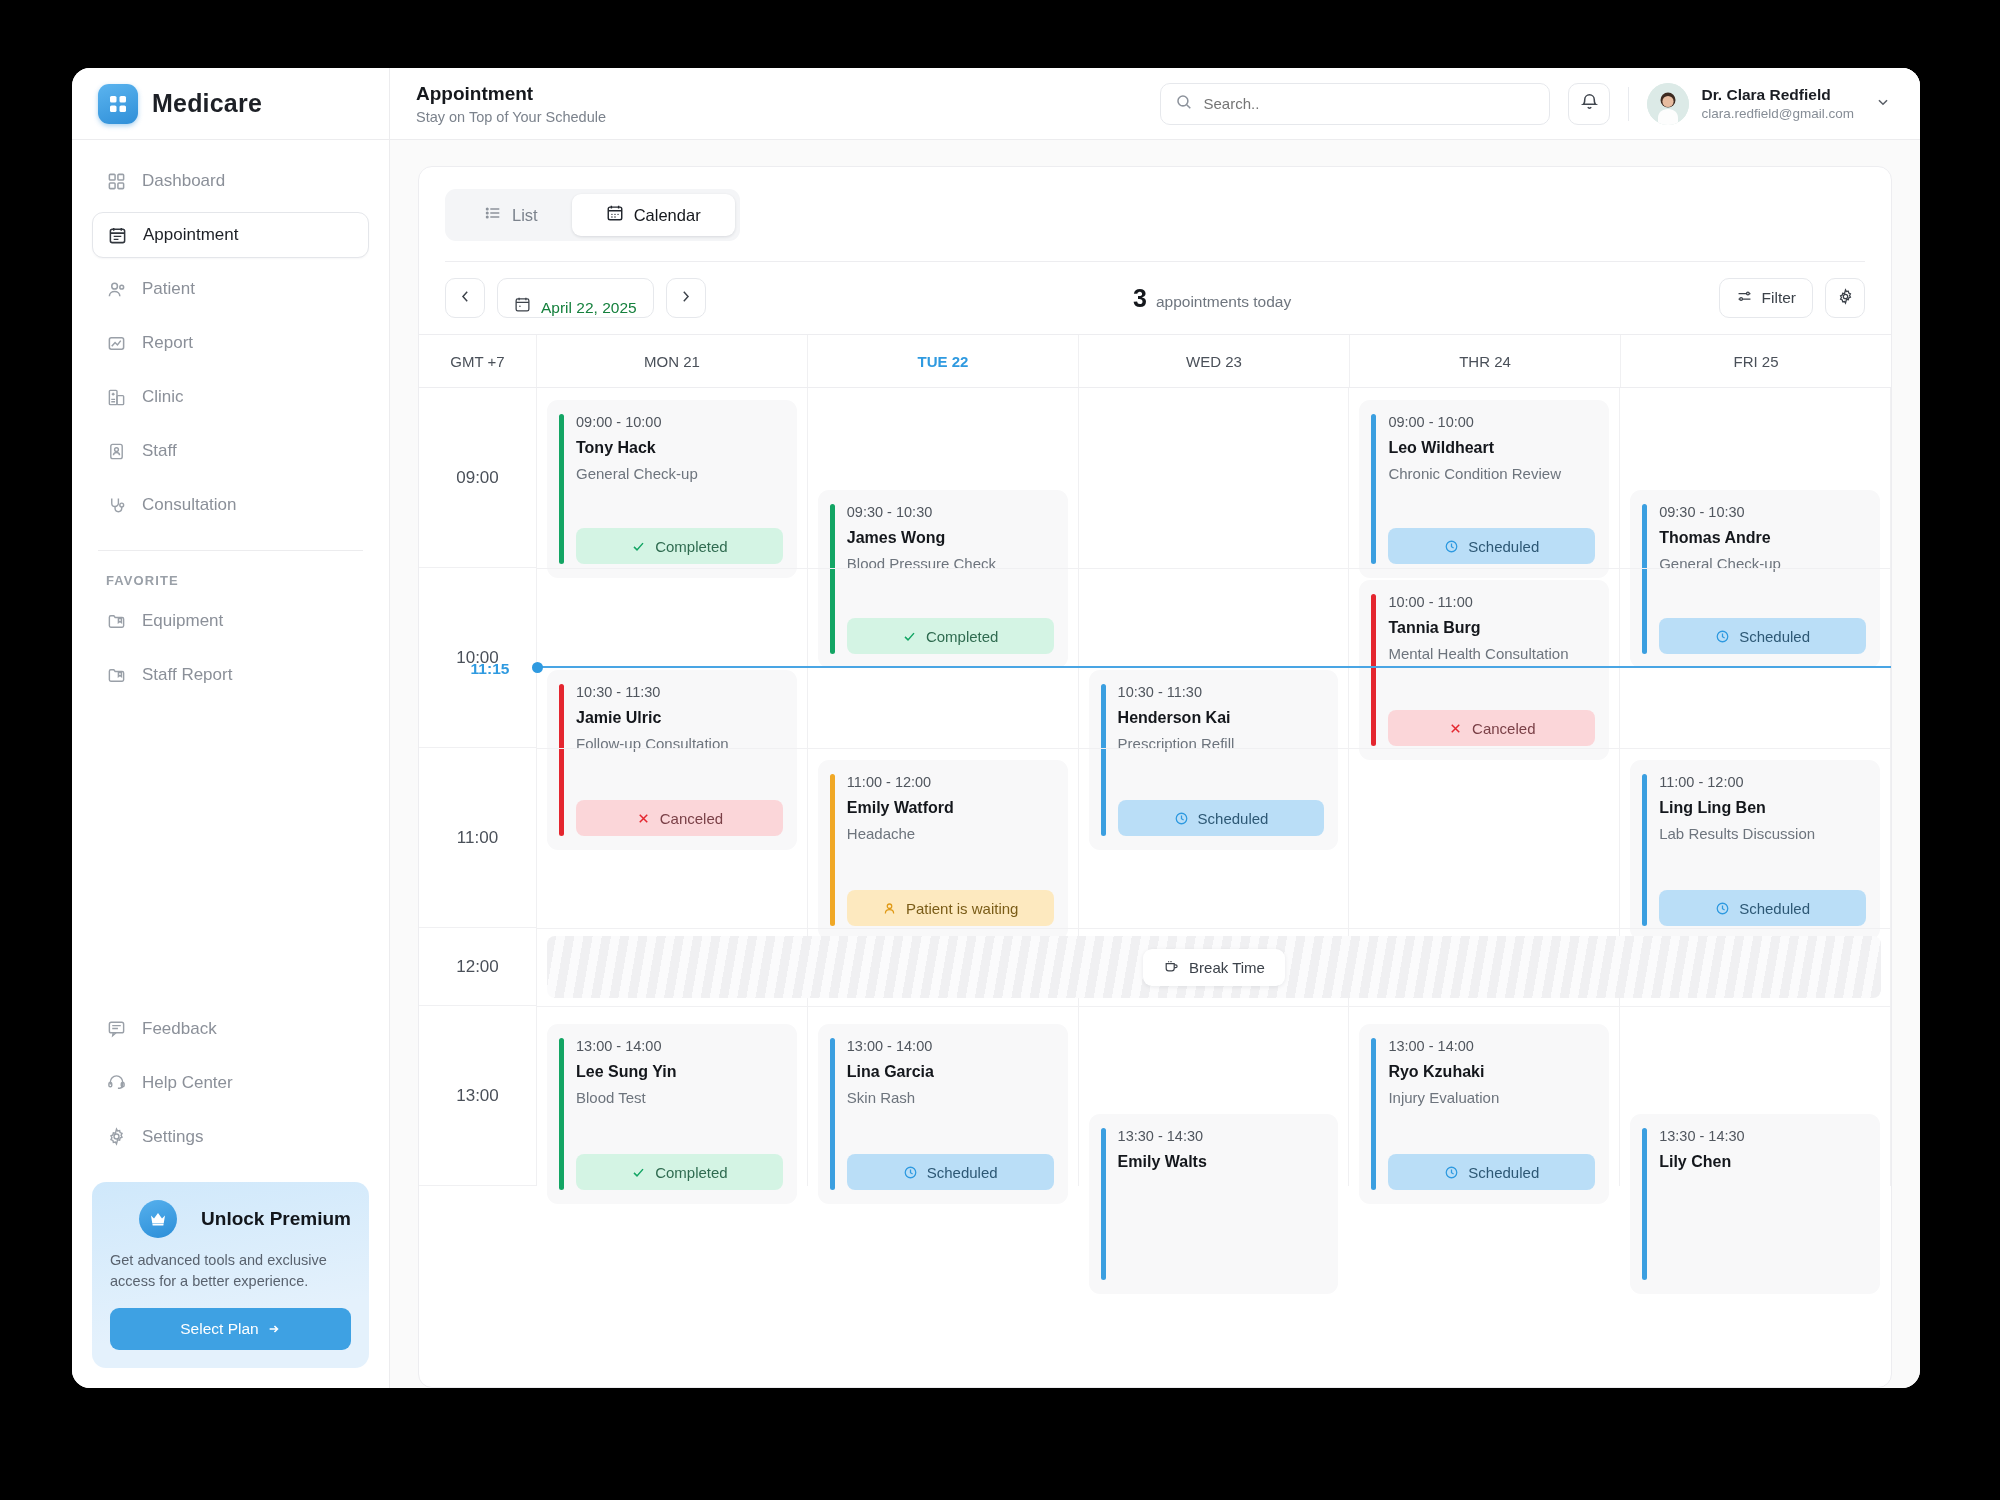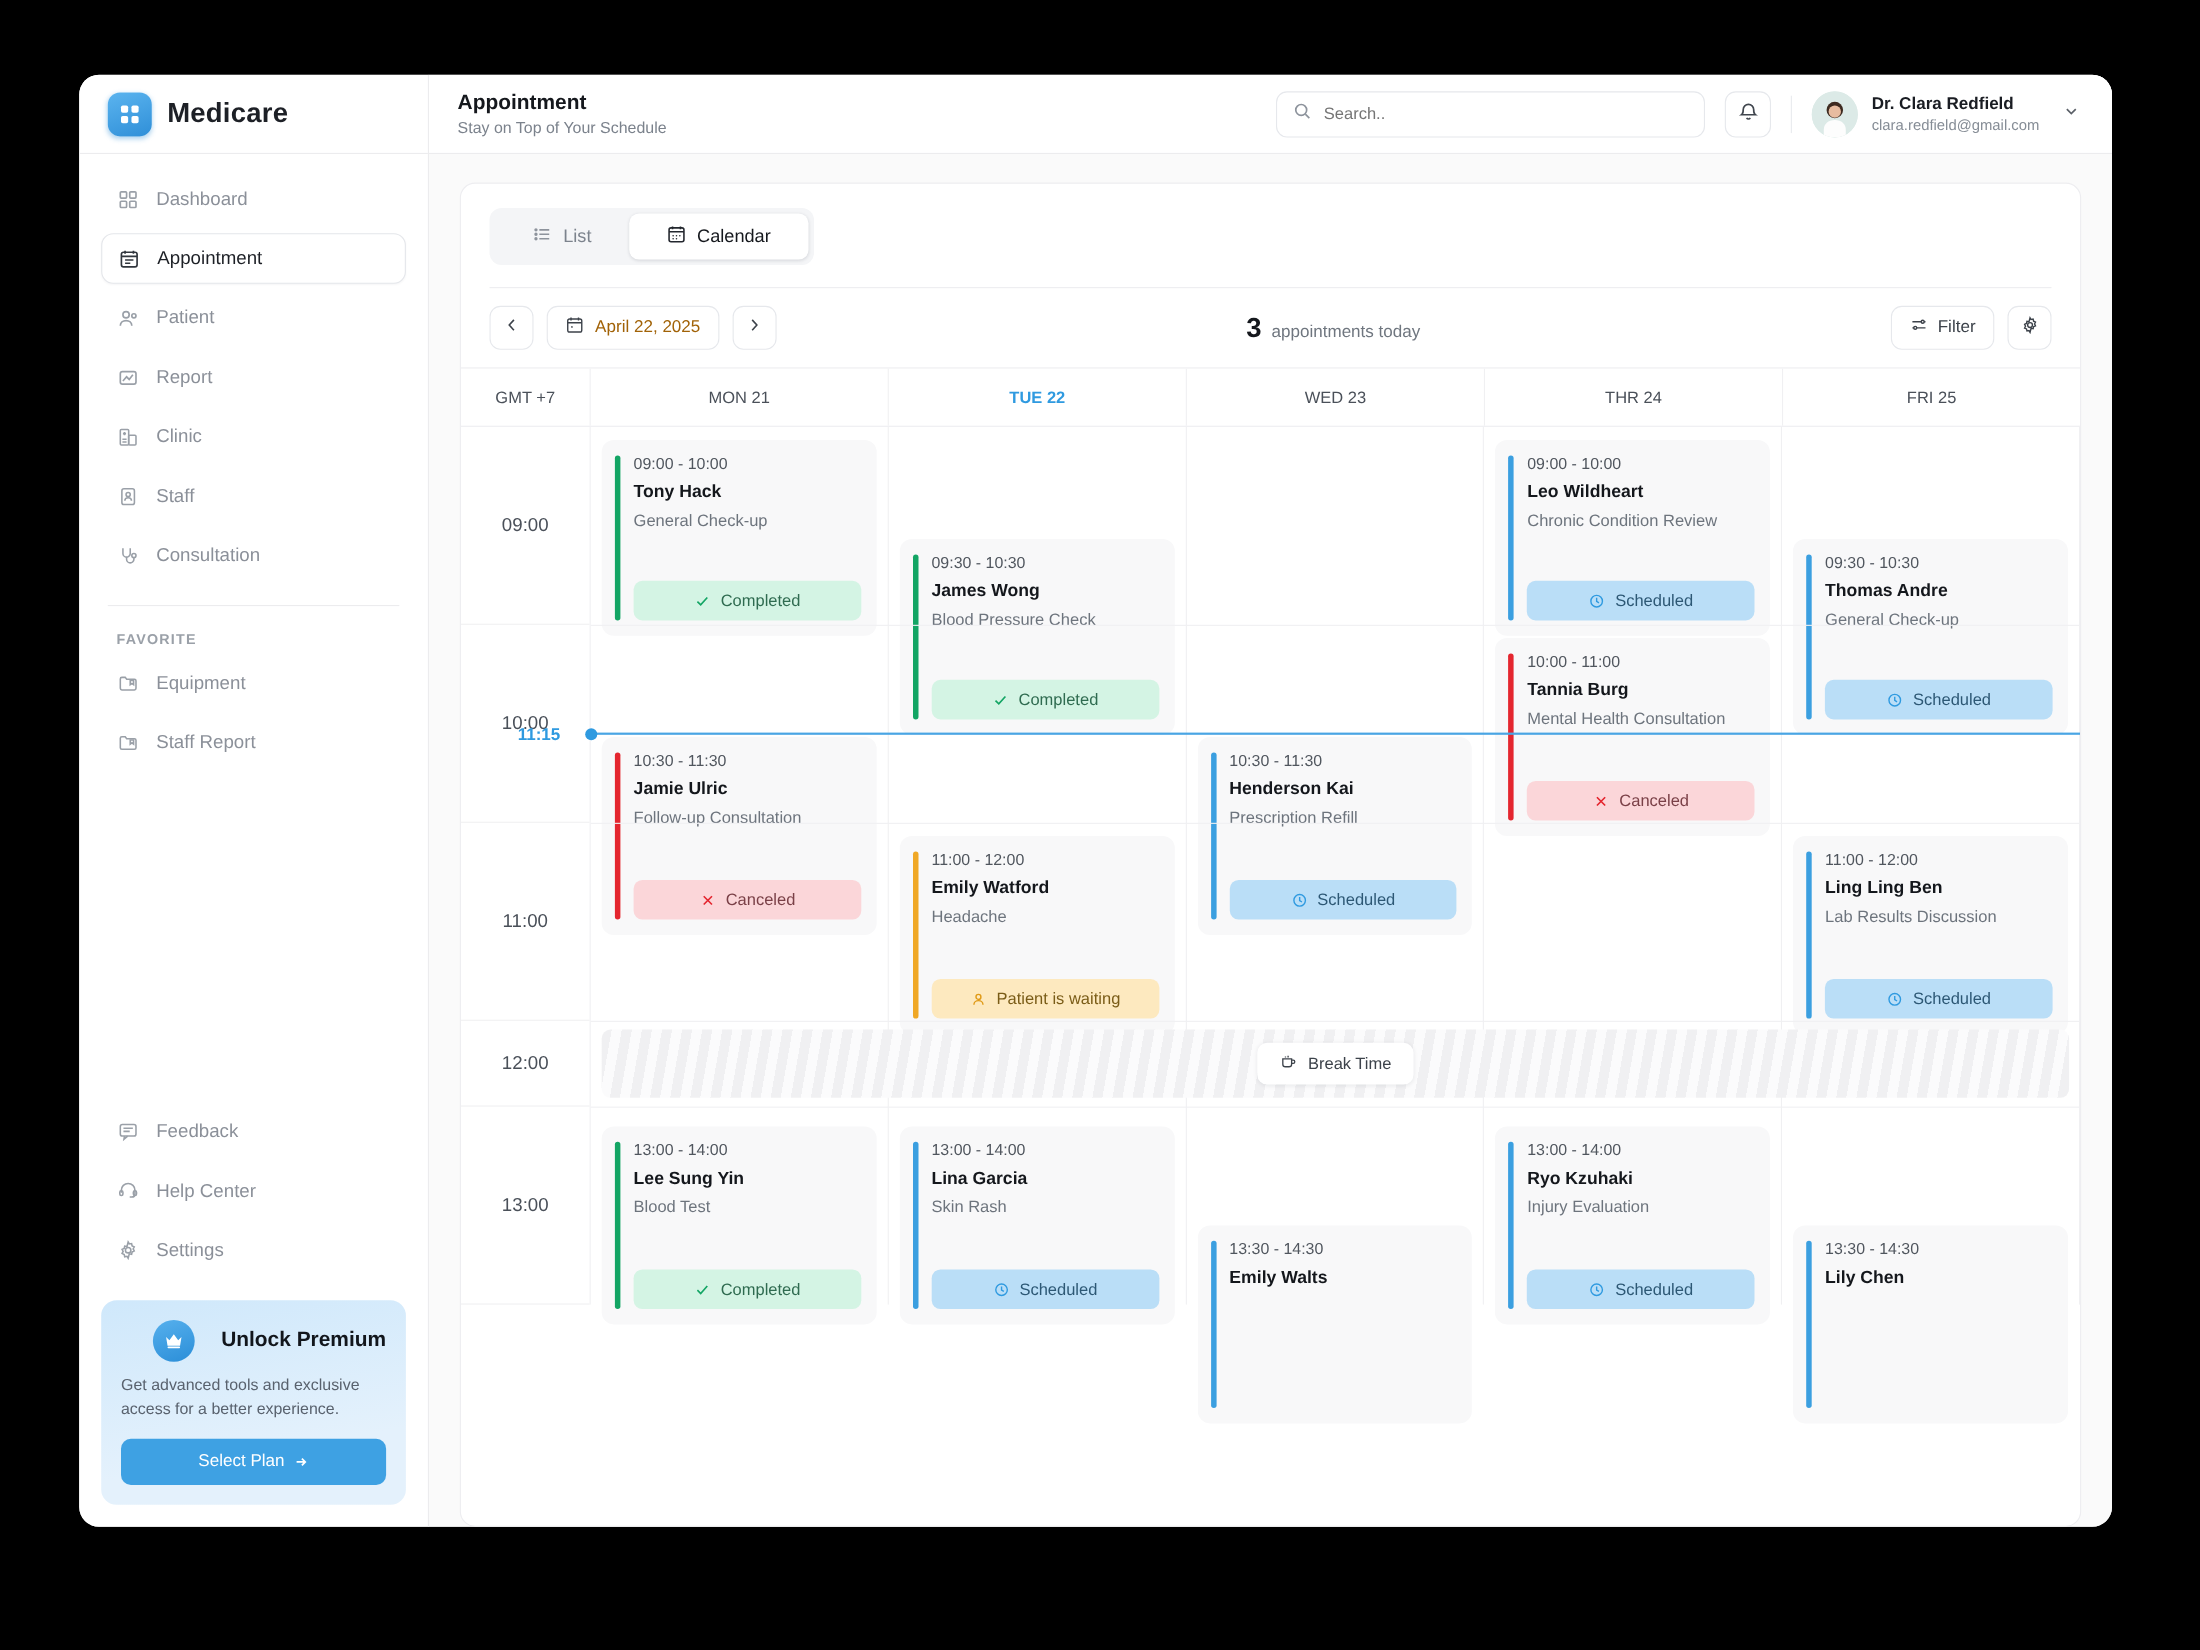--- a/index.html
+++ b/index.html
@@ -137,22 +137,22 @@
   .seg-btn.active { background: #fff; color: #15181d; font-weight: 500; box-shadow: 0 1px 3px rgba(16,24,40,.12); }
   .panel-sep { height: 1px; background: #ededf0; margin-top: 20px; }
 
   .daterow { display: flex; align-items: center; padding: 16px 26px; gap: 12px; }
   .sq-btn {
     width: 40px; height: 40px; border: 1px solid #e6e8ec; border-radius: 10px;
     background: #fff; display: flex; align-items: center; justify-content: center; cursor: pointer;
   }
   .date-pill {
     height: 40px; border: 1px solid #e6e8ec; border-radius: 10px; background: #fff;
-    display: flex; align-items: center; gap: 10px; padding: 0 16px;
-    font-size: 15.5px; color: #a16207; cursor: pointer;
+    display: flex; align-items: flex-end; gap: 10px; padding: 0 16px;
+    font-size: 15.5px; color: #15803d; cursor: pointer;
   }
   .count-wrap { flex: 1 1 auto; display: flex; align-items: baseline; justify-content: center; gap: 9px; }
   .count-num { font-size: 25px; font-weight: 700; color: #15181d; }
   .count-lbl { font-size: 15.5px; color: #6f767f; }
   .tool-pill {
     height: 40px; border: 1px solid #e6e8ec; border-radius: 10px; background: #fff;
     display: flex; align-items: center; gap: 9px; padding: 0 16px;
     font-size: 15.5px; color: #3c424a; cursor: pointer;
   }
 

